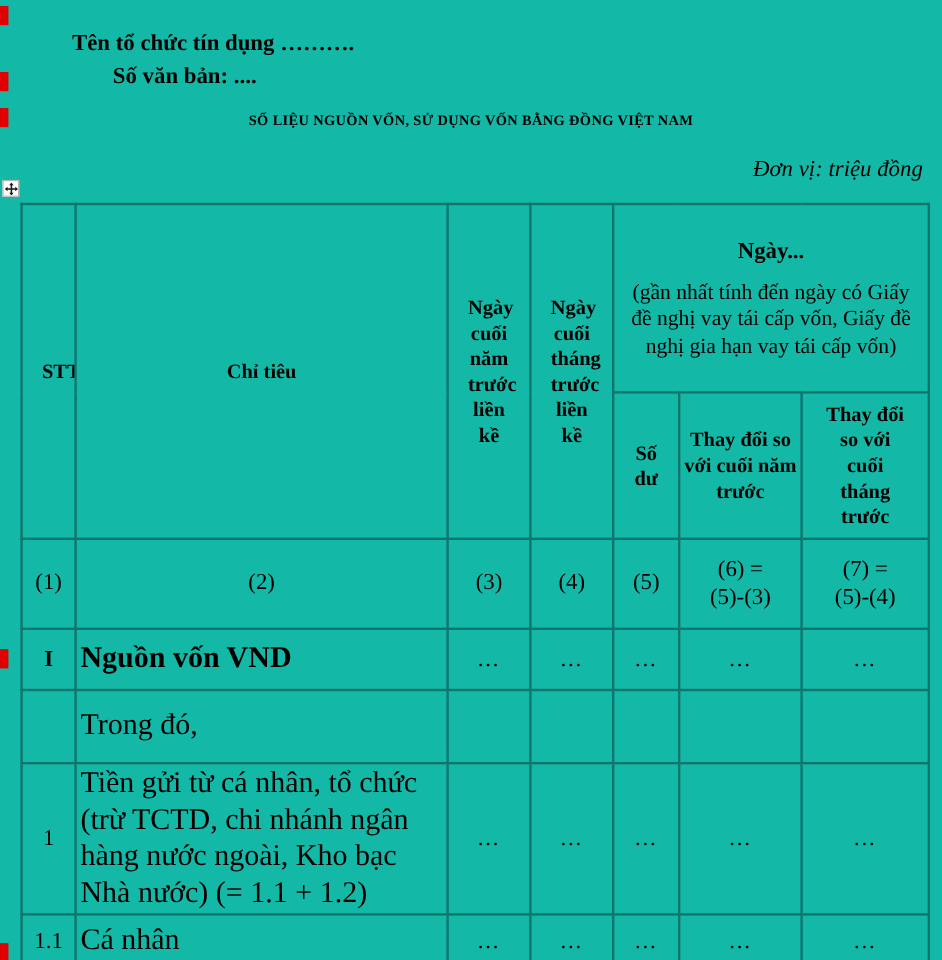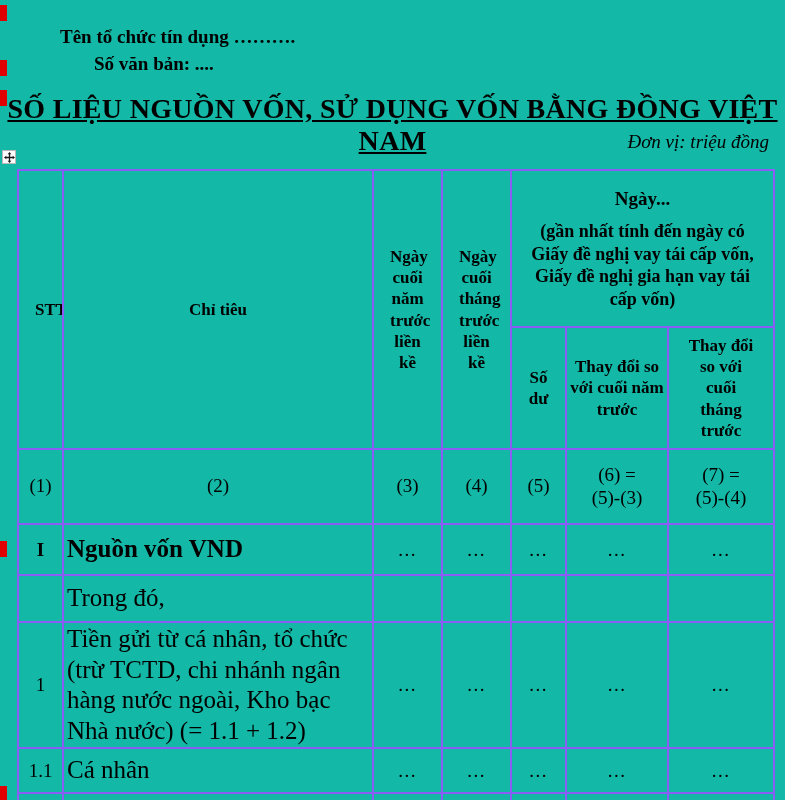--- a/index.html
+++ b/index.html
@@ -21,23 +21,22 @@
     line-height: 1.42;
     white-space: nowrap;
   }
   .letterhead .line2 { margin-left: 34px; }
   .doc-title {
     position: absolute;
     top: 93px; left: 0;
     width: 785px;
     text-align: center;
     font-weight: bold;
-    font-size: 28px;
+    font-size: 12px;
     letter-spacing: 0.3px;
-    text-decoration: underline;
   }
   .unit-note {
     position: absolute;
     top: 131px; right: 16px;
     font-style: italic;
     font-size: 19px;
   }
   .move-handle {
     position: absolute;
     left: 2px; top: 150px;
@@ -52,35 +51,35 @@
     width: 7px; height: 16px;
   }
   table.main {
     position: absolute;
     left: 17px; top: 169px;
     width: 756px;
     border-collapse: collapse;
     table-layout: fixed;
   }
   table.main td {
-    border: 2px solid #8b5cf6;
+    border: 2px solid #0f766e;
     padding: 0;
     overflow: hidden;
   }
   .hdr {
     font-weight: bold;
     font-size: 17px;
     text-align: center;
     vertical-align: middle;
     line-height: 1.25;
     padding: 0 16px !important;
   }
   .group-cell { padding: 0 14px !important; vertical-align: middle; }
   .group-title { font-weight: bold; font-size: 19px; text-align: center; margin-bottom: 10px; }
-  .group-note { font-weight: bold; font-size: 18px; text-align: center; line-height: 1.25; }
+  .group-note { font-weight: normal; font-size: 18px; text-align: center; line-height: 1.25; }
   .sub2 { padding: 0 3px !important; }
   .sub3 { padding: 0 18px !important; }
   .num-cell {
     font-size: 19px;
     text-align: center;
     vertical-align: middle;
     white-space: pre-line;
     line-height: 1.2;
   }
   .stt-cell {
@@ -99,21 +98,21 @@
     font-size: 19px;
     text-align: center;
     vertical-align: middle;
     letter-spacing: 1.5px;
   }
   .bold { font-weight: bold; }
   tr.r-head1   { height: 157px; }
   tr.r-head2   { height: 122px; }
   tr.r-num     { height: 75px; }
   tr.r-sec     { height: 51px; }
-  tr.r-trongdo { height: 47px; }
+  tr.r-trongdo { height: 61px; }
   tr.r-item1   { height: 119px; }
   tr.r-item11  { height: 45px; }
   tr.r-partial { height: 42px; }
 </style>
 </head>
 <body>
 
 <div class="page">
 
   <div class="letterhead">

